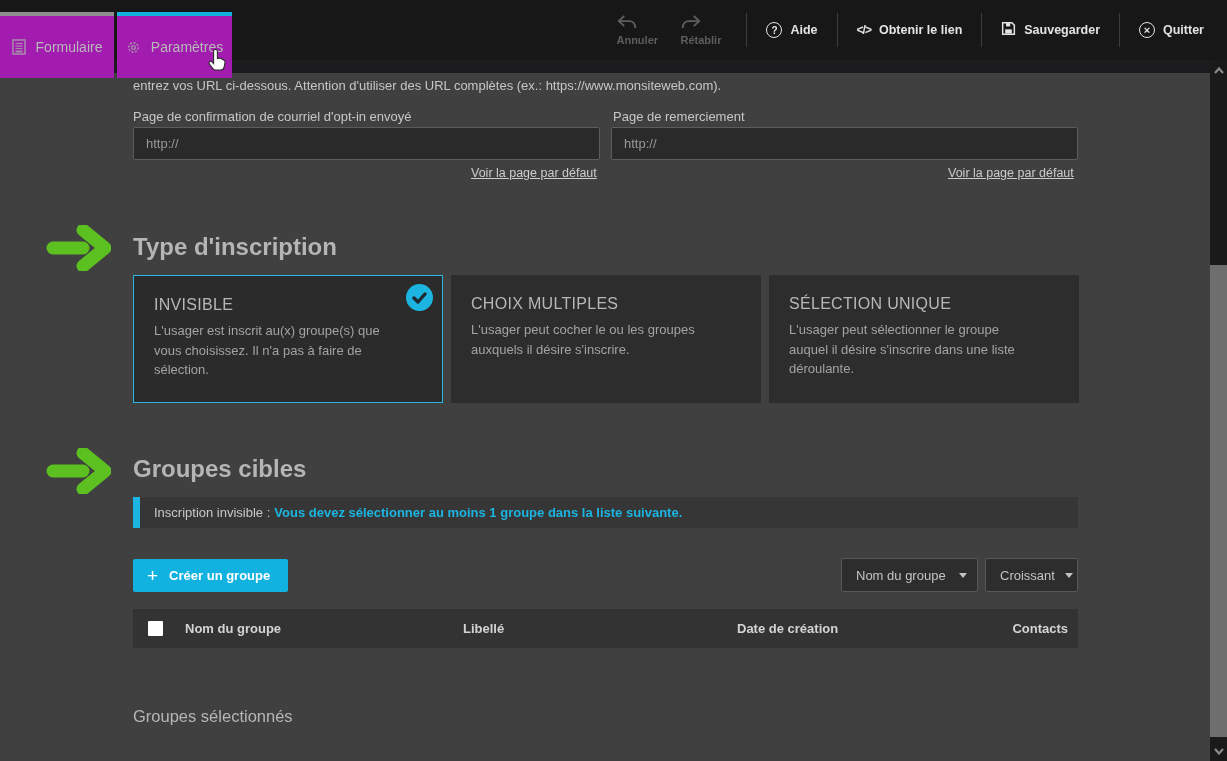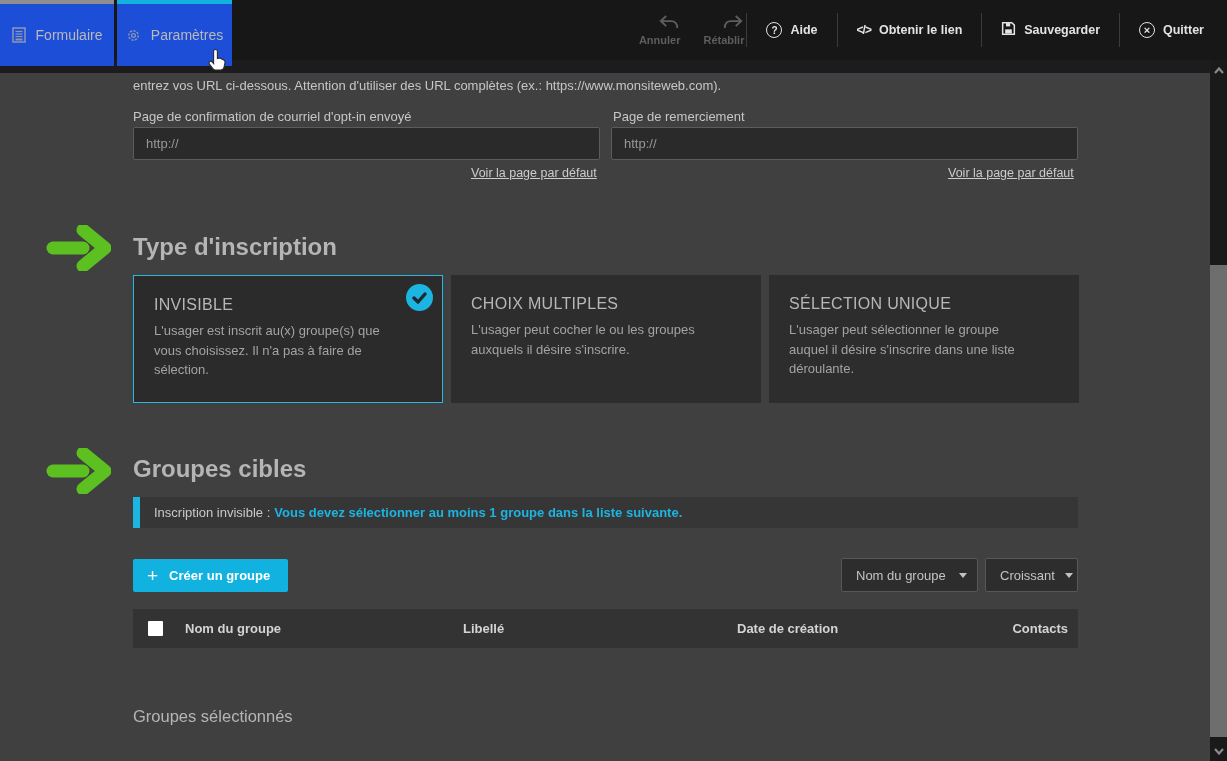--- a/index.html
+++ b/index.html
@@ -2,29 +2,29 @@
 <html><head>
 <meta charset="utf-8">
 <style>
   * { margin:0; padding:0; box-sizing:border-box; }
   html,body { width:1227px; height:761px; overflow:hidden; background:#1c1c1e;
     font-family:"Liberation Sans", sans-serif; }
   .page { position:relative; width:1227px; height:761px; background:#1c1c1e; }
 
   
   .topbar { position:absolute; top:0; left:0; width:1227px; height:60px; background:#171717; z-index:5; }
-  .tab { position:absolute; top:0; height:66px; background:#1d4ed8; display:flex; align-items:center;
+  .tab { position:absolute; top:12px; height:66px; background:#a21caf; display:flex; align-items:center;
     justify-content:center; gap:10px; color:#b9b9b9; font-size:14px; cursor:pointer; z-index:6; }
   .tab-formulaire { left:0; width:114px; border-top:4px solid #8f8f8f; }
   .tab-parametres { left:117px; width:115px; border-top:4px solid #12b2dc; }
   .tab .ticon { display:inline-flex; opacity:.8; }
 
   .toolbar { position:absolute; top:0; right:17px; height:60px; display:flex; align-items:center; }
   .tb-sep { width:1px; height:34px; background:#3c3c3c; margin:0 2px; }
-  .tb-disabled { width:64px; display:flex; flex-direction:column; align-items:flex-end; gap:3px;
+  .tb-disabled { width:64px; display:flex; flex-direction:column; align-items:flex-start; gap:3px;
     color:#5e5e5e; font-size:11px; font-weight:bold; }
   .tb-btn { display:flex; align-items:center; gap:8px; color:#e3e3e3; font-size:12.5px;
     font-weight:bold; padding:0 17px; cursor:pointer; white-space:nowrap; }
   .circ { display:inline-flex; align-items:center; justify-content:center; width:16px; height:16px;
     border:1.5px solid #e3e3e3; border-radius:50%; font-size:10px; font-weight:bold; }
   .code-ic { font-size:12px; font-weight:bold; letter-spacing:-1px; }
 
   
   .content { position:absolute; top:73px; left:0; width:1210px; height:701px; background:#404040; }
   .col { position:absolute; left:133px; width:945px; }

